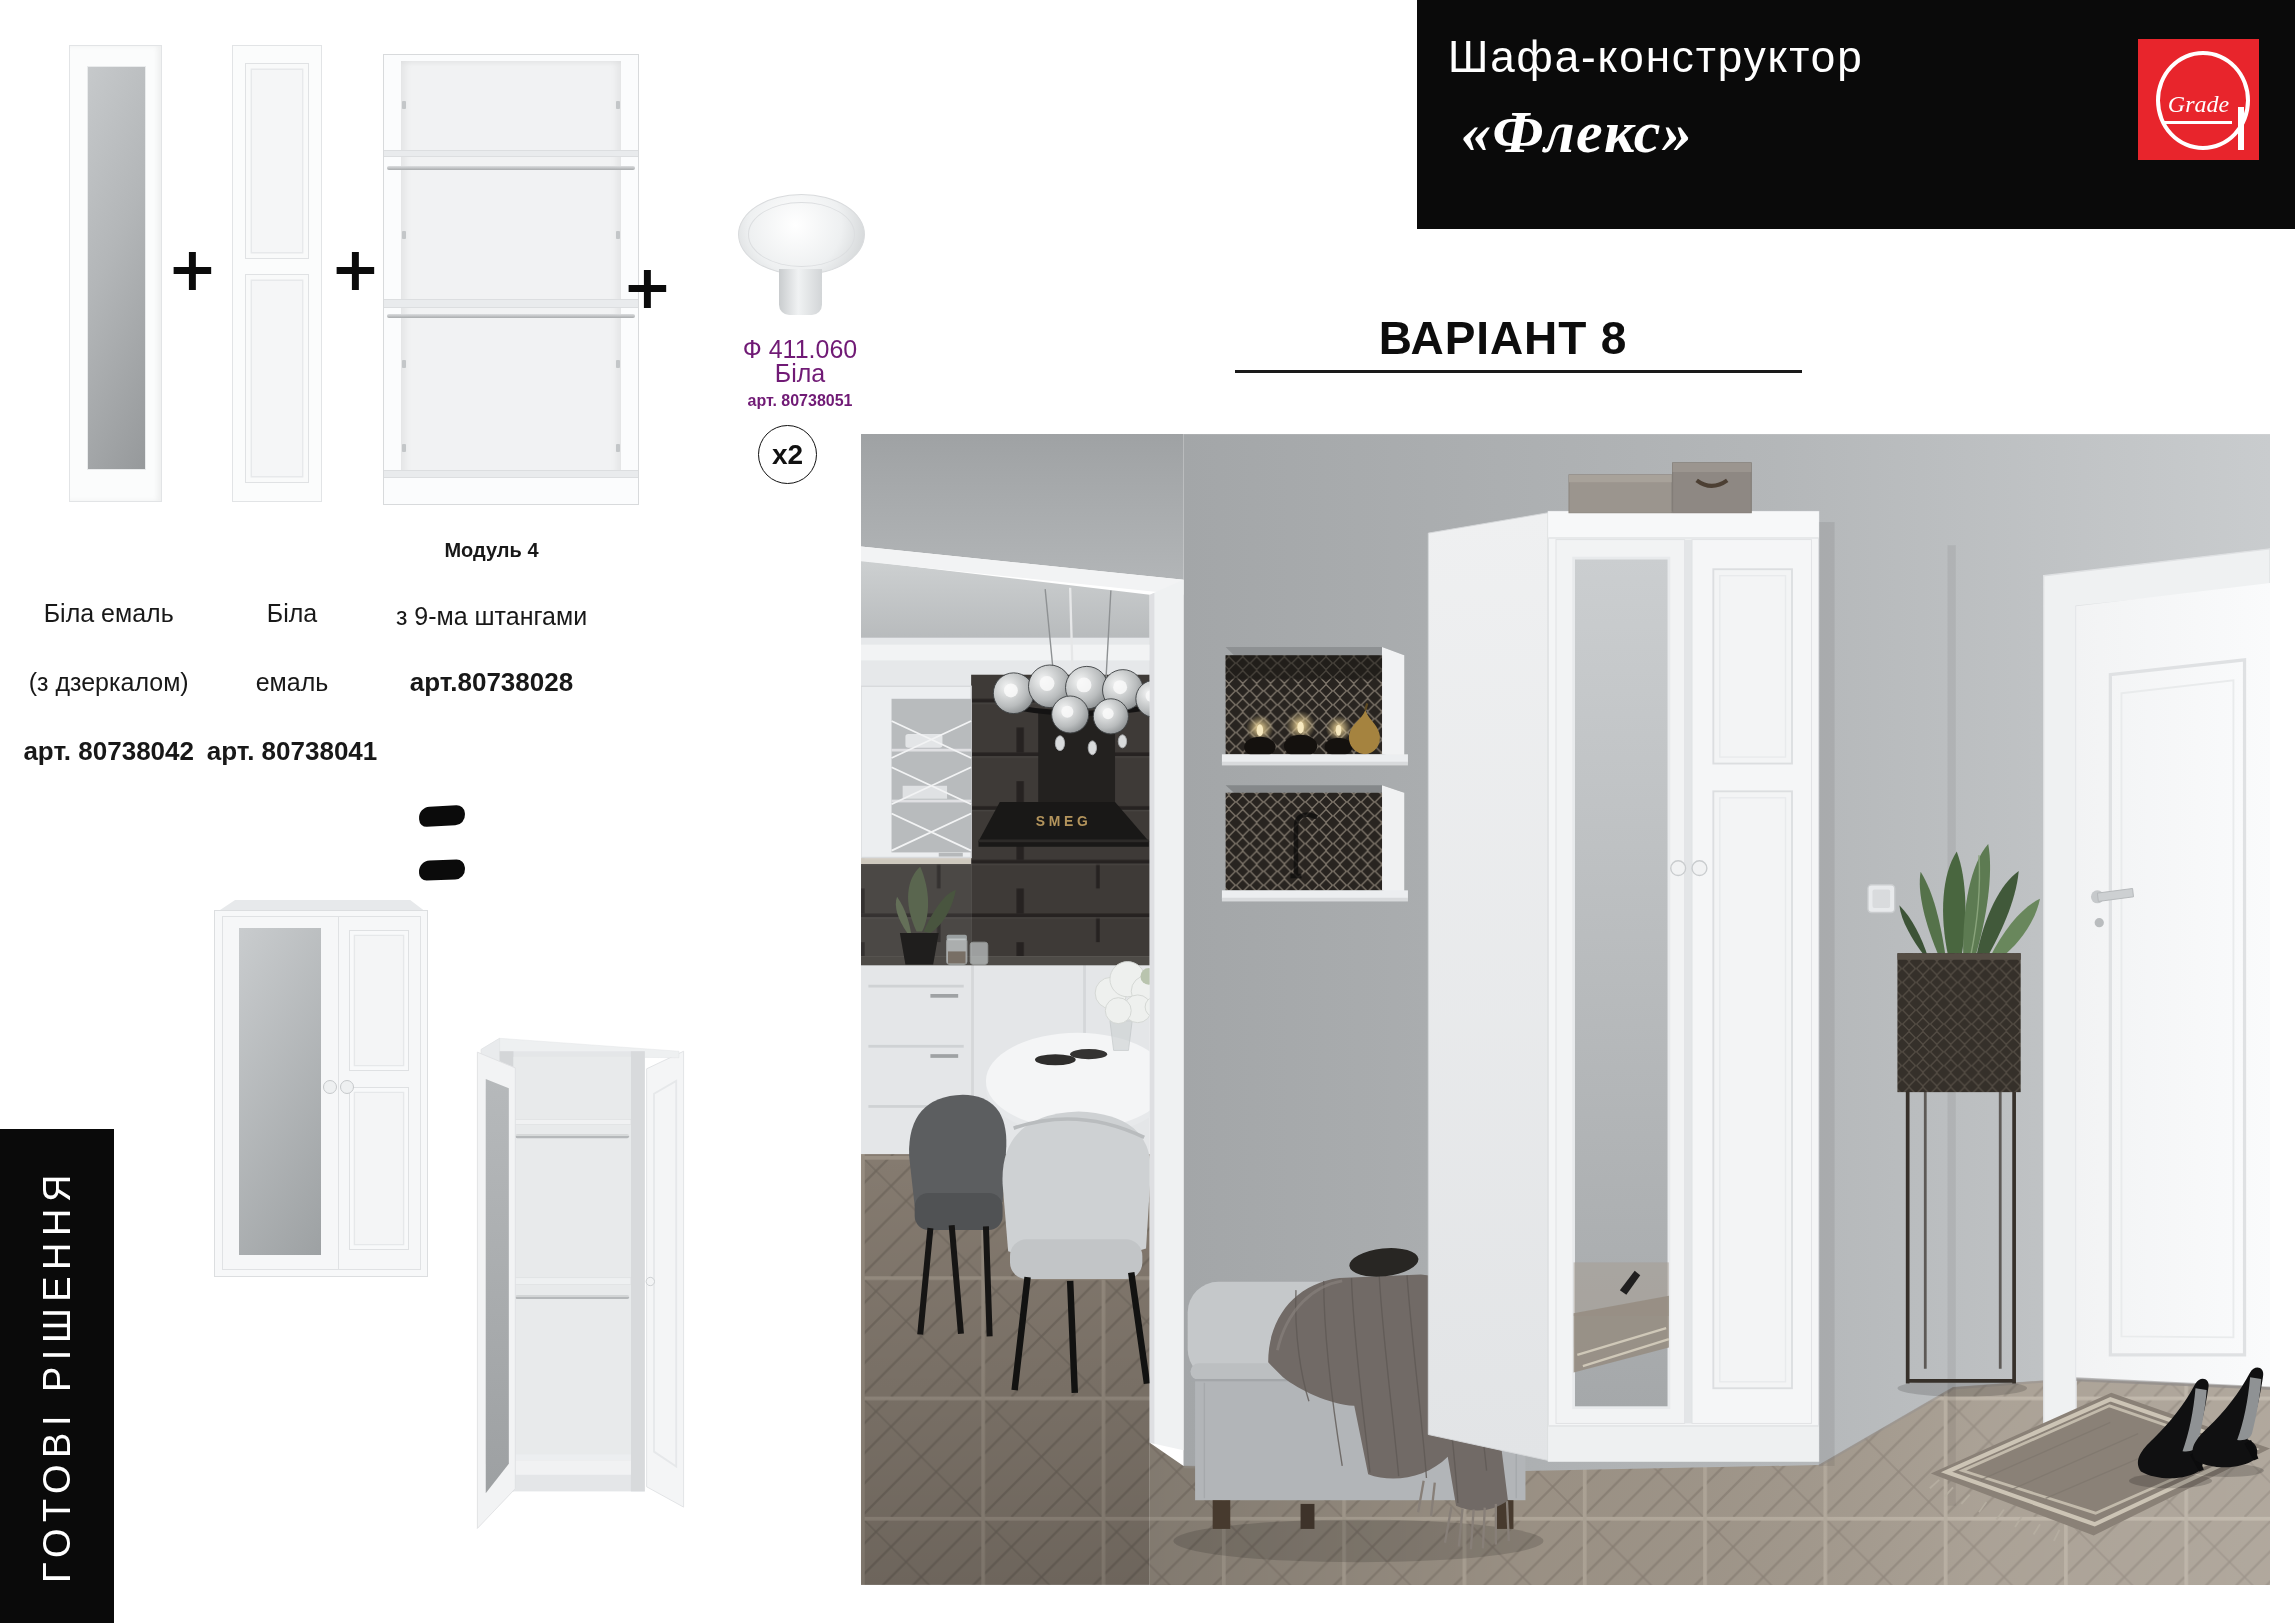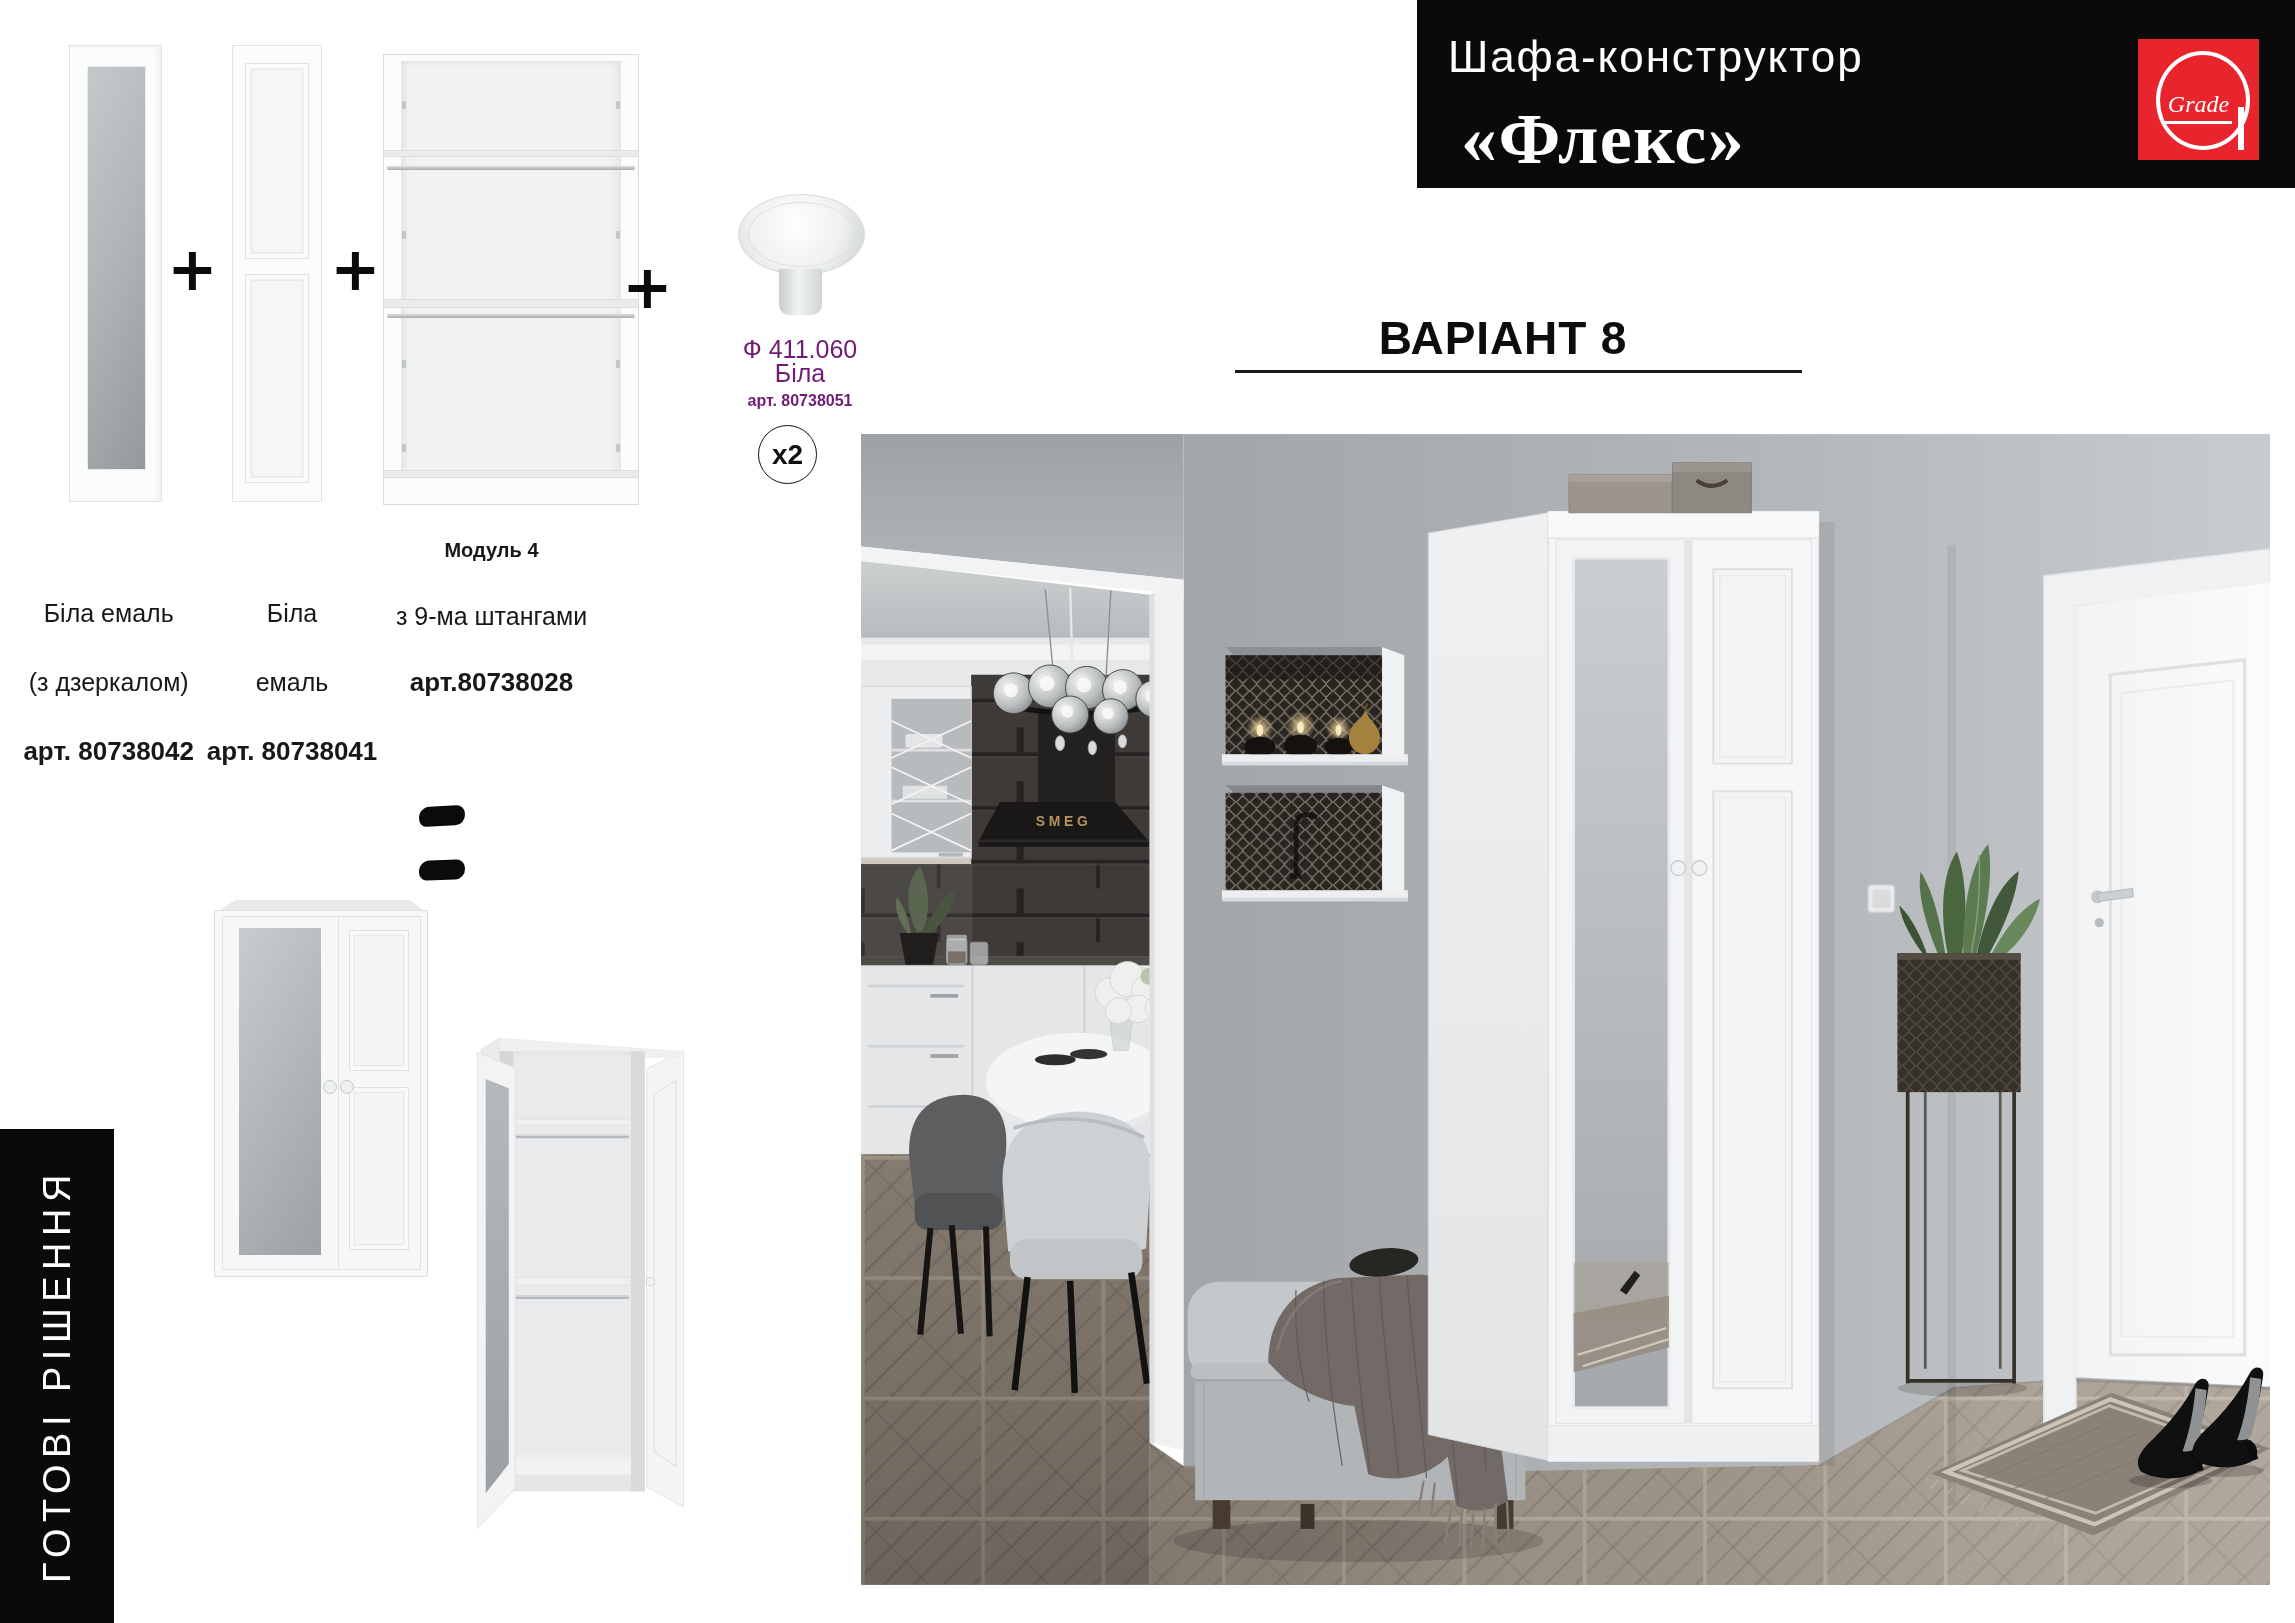--- a/index.html
+++ b/index.html
@@ -1,23 +1,23 @@
 <!DOCTYPE html>
 <html style="font-size:7.4px"><head>
 <meta charset="utf-8">
 <style>
   html,body{margin:0;padding:0;background:#ffffff;}
   #page{position:relative;width:2295px;height:1623px;background:#ffffff;overflow:hidden;
         font-family:"Liberation Sans",sans-serif;color:#1c1c1c;}
   .abs{position:absolute;}
 
   
-  .top-banner{left:1417px;top:0;width:879px;height:188px;background:#0a0a0a;}
+  .top-banner{left:1417px;top:0;width:879px;height:229px;background:#0a0a0a;}
   .tb-line1{left:31px;top:32px;font-size:44px;font-weight:400;letter-spacing:1.9px;color:#fff;white-space:nowrap;}
-  .tb-line2{left:44px;top:98px;font-size:72px;font-weight:700;
+  .tb-line2{left:44px;top:98px;font-size:60px;font-weight:700;font-style:italic;
             font-family:"Liberation Serif",serif;letter-spacing:1.4px;color:#fff;white-space:nowrap;}
   .grade-logo{left:721px;top:39px;width:121px;height:121px;background:#e8252c;}
   .grade-ring{left:17.6px;top:12px;width:86px;height:91px;border:4.2px solid #fff;border-radius:50%;}
   .grade-stem{right:15px;top:68px;width:6.5px;height:43px;background:#fff;}
   .grade-word{left:11px;top:52px;width:99px;text-align:center;font-family:"Liberation Serif",serif;
               font-style:italic;font-size:24px;color:#fff;}
   .grade-underline{left:26px;top:82px;width:68px;height:2.8px;background:#fff;}
 
   
   .variant{left:1288px;top:311px;width:430px;text-align:center;font-size:46px;font-weight:700;

